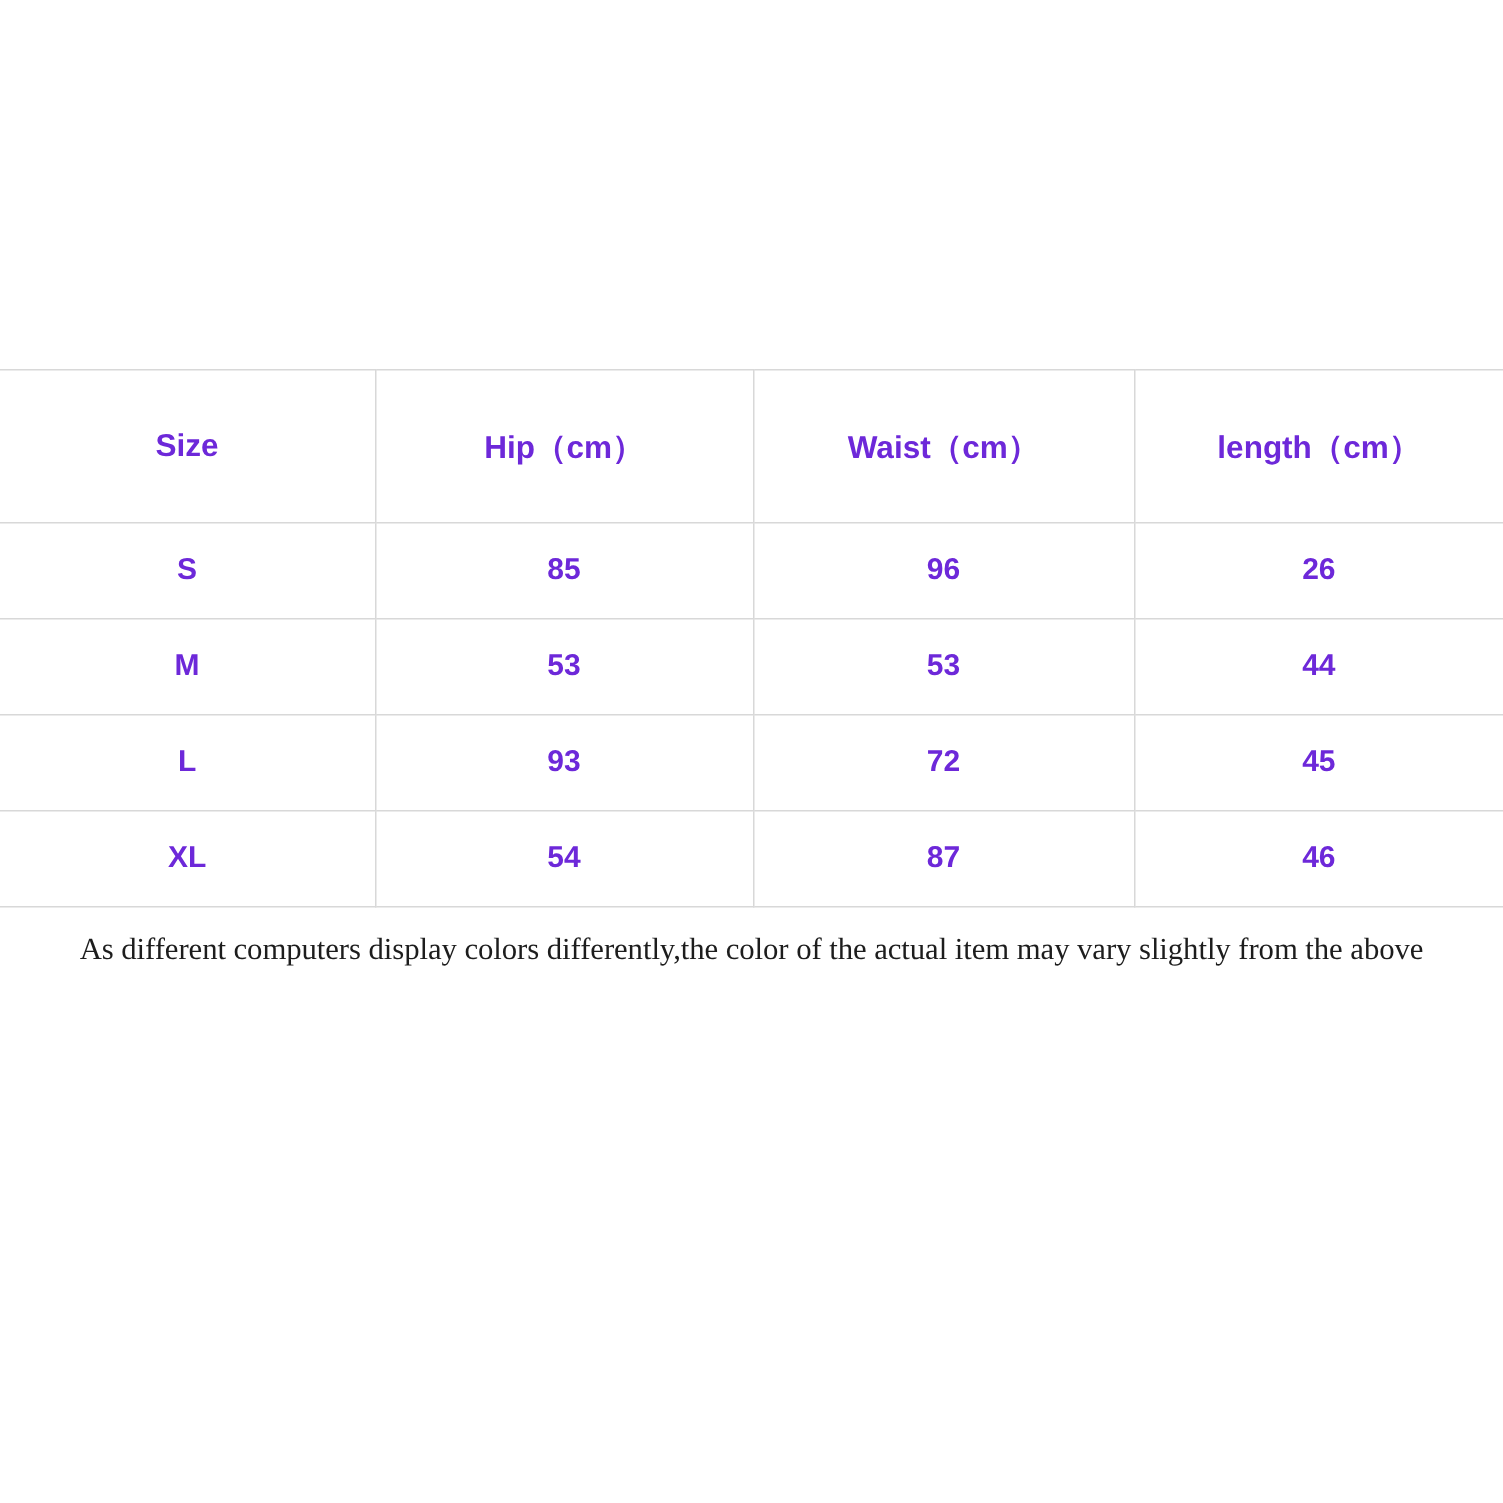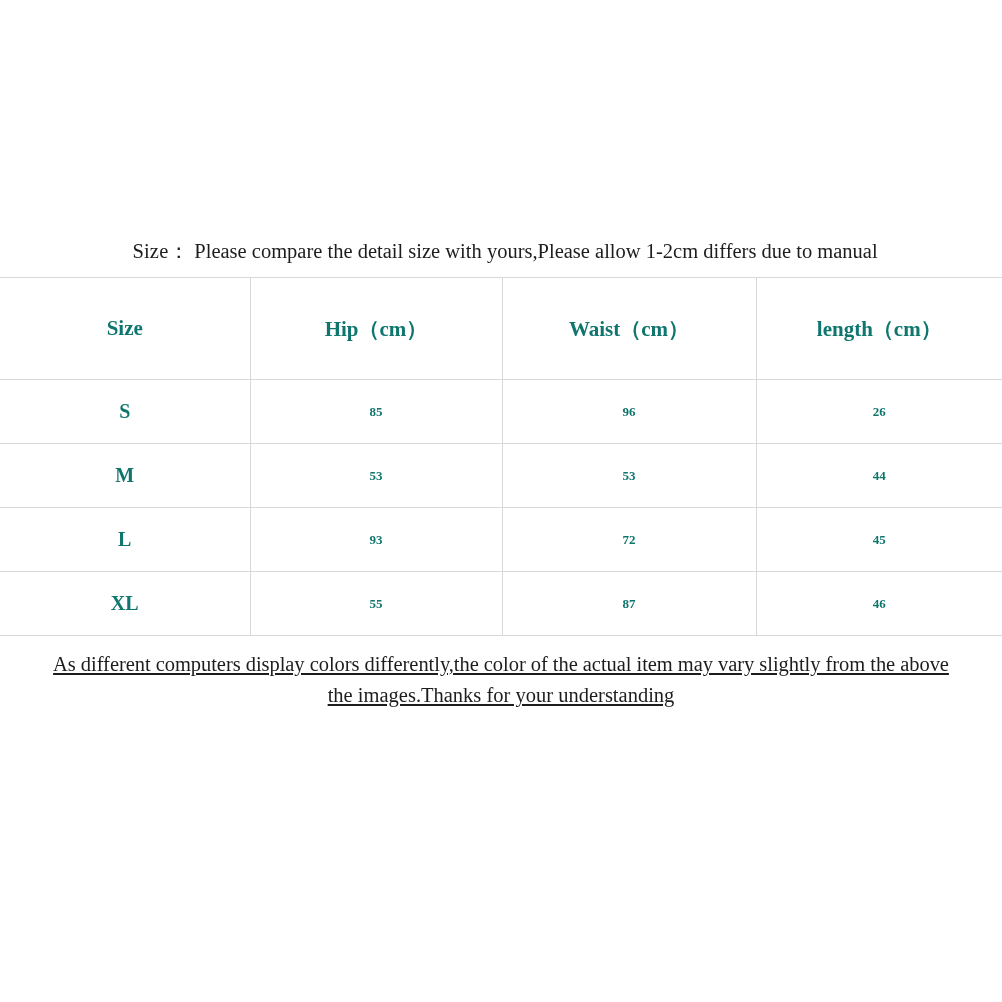--- a/index.html
+++ b/index.html
@@ -51,31 +51,31 @@
   }
   table.size-table col.c1 { width: 250px; }
   table.size-table col.c2 { width: 252px; }
   table.size-table col.c3 { width: 254px; }
   table.size-table col.c4 { width: 246px; }
 
   table.size-table th,
   table.size-table td {
     border: 1px solid #d8d8d8;
     text-align: center;
-    font-family: Liberation Serif, serif;
-    color: #0f766e;
+    font-family: Liberation Sans, sans-serif;
+    color: #6d28d9;
   }
   table.size-table th {
     height: 99px;
     font-size: 21px;
     font-weight: bold;
   }
   table.size-table td {
     height: 61px;
-    font-size: 13px;
+    font-size: 20px;
     font-weight: bold;
   }
   table.size-table tr.row td:first-child {
     font-size: 20px;
   }
   
   table.size-table tr > *:first-child {
     border-left: none;
   }
   table.size-table tr > *:last-child {
@@ -83,34 +83,32 @@
   }
   .footnote {
     padding: 13px 4px 0 4px;
     text-align: center;
     font-size: 20.5px;
     line-height: 1.5;
     color: #1d1d1d;
   }
   .footnote .line {
     display: block;
-    text-decoration: underline;
   }
   .footnote .fline1 {
     letter-spacing: -0.05px;
   }
 </style>
 </head>
 <body>
 
 <div class="sheet">
   <div class="content">
 
     <div class="intro">
-      <span class="line line1"><span class="lbl">Size：</span> <span>Please compare the detail size with yours,Please allow 1-2cm differs due to manual</span></span>
     </div>
 
     <table class="size-table">
       <colgroup>
         <col class="c1">
           <col class="c2">
           <col class="c3">
           <col class="c4">
       </colgroup>
       <thead>
@@ -135,26 +133,25 @@
           <td>44</td>
         </tr>
         <tr class="row">
           <td>L</td>
           <td>93</td>
           <td>72</td>
           <td>45</td>
         </tr>
         <tr class="row">
           <td>XL</td>
-          <td>55</td>
+          <td>54</td>
           <td>87</td>
           <td>46</td>
         </tr>
       </tbody>
     </table>
 
     <div class="footnote">
       <span class="line fline1">As different computers display colors differently,the color of the actual item may vary slightly from the above</span>
-      <span class="line">the images.Thanks for your understanding</span>
     </div>
 
   </div>
 </div>
 
 </body></html>

